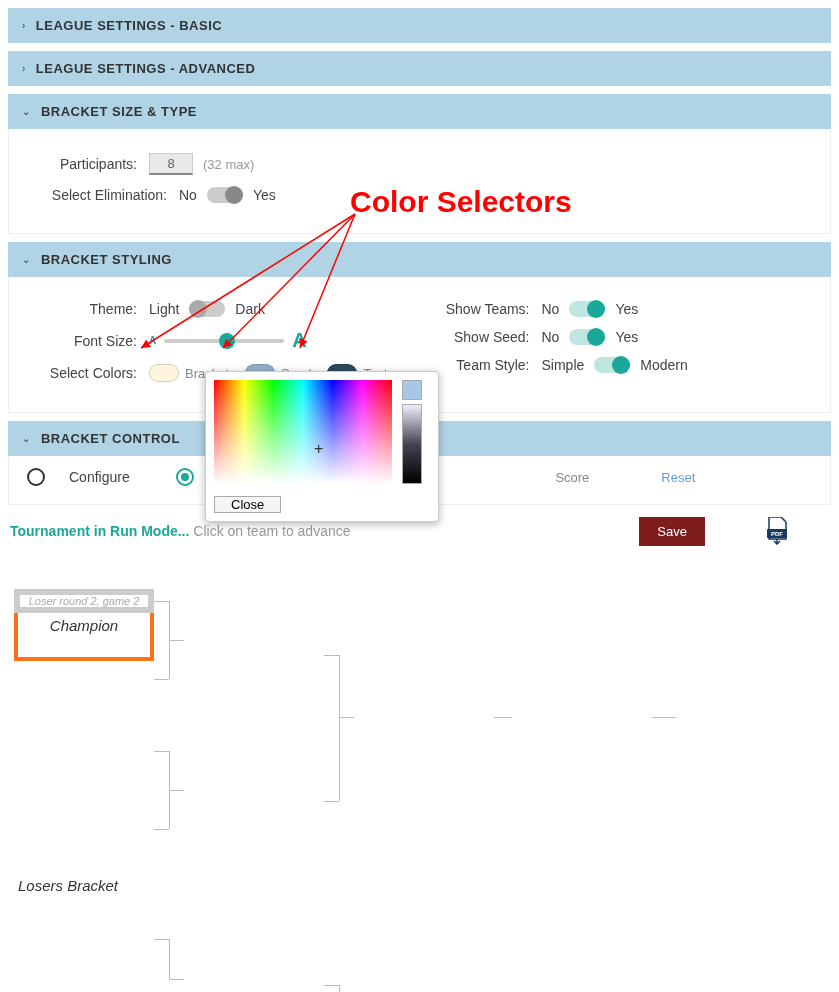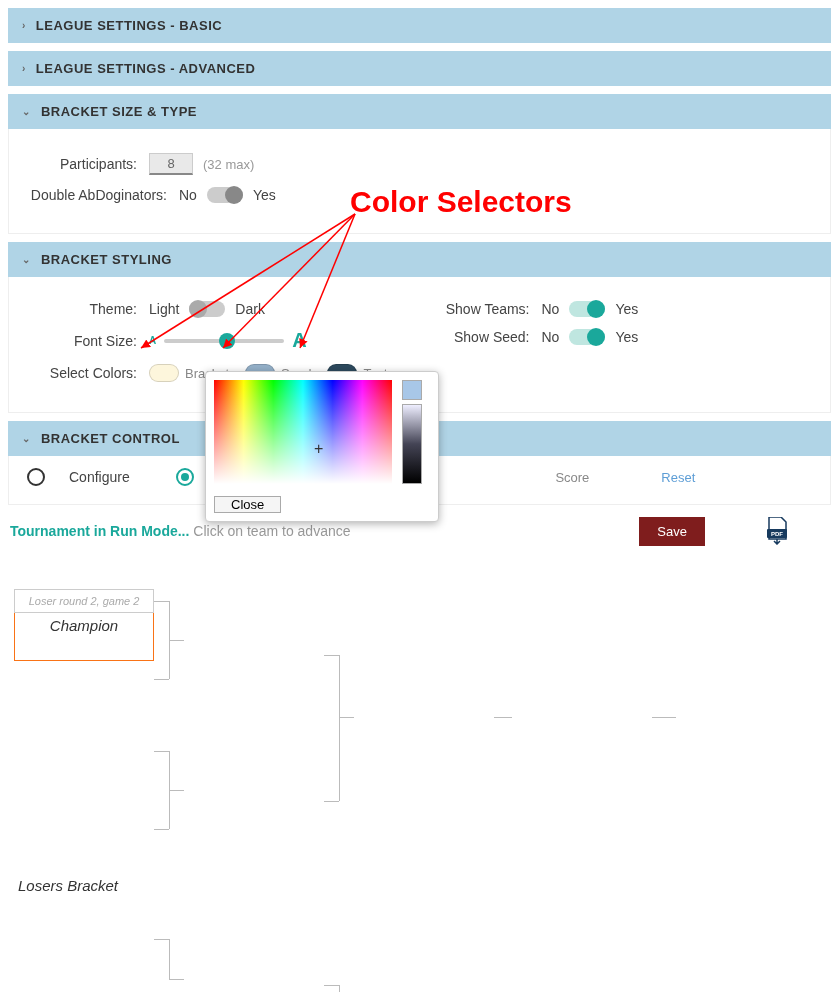--- a/index.html
+++ b/index.html
@@ -49,27 +49,27 @@
 .hue-out { width: 20px; height: 20px; background: #a8c7e8; border: 1px solid #aaa; margin-bottom: 4px; }
 .hue-slider { width: 20px; height: 80px; background: linear-gradient(to bottom, #eef 0%, #445 50%, #000 100%); border: 1px solid #aaa; }
 .picker-close { margin-top: 12px; padding: 0 16px; border: 1px solid #aaa; background: #f5f5f5; font-size: 13px; cursor: pointer; }
 
 
 .annot { position: absolute; top: 185px; left: 350px; color: #ff0000; font-family: Arial; font-size: 30px; font-weight: 700; z-index: 50; pointer-events: none; }
 .arrow-svg { position: absolute; top: 210px; left: 125px; z-index: 49; pointer-events: none; }
 
 
 .bracket-area { position: relative; margin: 40px 0 0 14px; height: 430px; font-size: 13px; }
-.team { position: absolute; display: flex; width: 140px; height: 24px; border: 1px solid #6d28d9; background: #fdf6dc; align-items: center; }
+.team { position: absolute; display: flex; width: 140px; height: 24px; border: 6px solid #6d28d9; background: #fdf6dc; align-items: flex-end; }
 .team .seed { width: 12px; height: 100%; background: #7f9bb5; color: #fff; font-size: 10px; display: flex; align-items: center; justify-content: center; flex-shrink: 0; }
 .team .name { padding-left: 6px; white-space: nowrap; overflow: hidden; }
 .team.empty { background: #fff; border-color: #ccc; }
 .team.empty .seed { background: #bbb; }
 .team.ph { background: #fff; border-color: #ccc; justify-content: center; color: #aaa; font-style: italic; }
-.champion { position: absolute; border: 1px solid #f97316; width: 140px; height: 72px; display: flex; align-items: center; justify-content: center; font-style: italic; color: #333; font-size: 15px; }
+.champion { position: absolute; border: 4px solid #f97316; width: 140px; height: 72px; display: flex; align-items: center; justify-content: center; font-style: italic; color: #333; font-size: 15px; }
 .losers-title { position: absolute; font-style: italic; color: #333; font-size: 15px; }
 .conn { position: absolute; background: #bbb; }
 </style>
 </head>
 <body>
 
 <div class="annot">Color Selectors</div>
 <svg class="arrow-svg" width="260" height="160">
   <defs>
       <marker id="ah" markerWidth="8" markerHeight="8" refX="6" refY="3" orient="auto">
@@ -100,21 +100,21 @@
     <span class="acc-chev">⌄</span>
     <span>BRACKET SIZE &amp; TYPE</span>
   </div>
   <div class="acc-body">
     <div class="row">
       <span class="lbl">Participants:</span>
       <input class="num-in" value="8" style="">
       <span class="hint">(32 max)</span>
     </div>
     <div class="row">
-      <span class="lbl" style="width:140px">Double AbDoginators:</span>
+      <span class="lbl" style="width:140px">Select Elimination:</span>
       <span>No</span>
       <span class="toggle">
           <span class="knob"></span>
         </span>
       <span>Yes</span>
     </div>
   </div>
 </div>
 
 <div class="accordion">
@@ -159,20 +159,28 @@
           </span>
         <span>Yes</span>
       </div>
       <div class="row">
         <span class="lbl">Show Seed:</span>
         <span>No</span>
         <span class="toggle teal">
             <span class="knob"></span>
           </span>
         <span>Yes</span>
+      </div>
+      <div class="row">
+        <span class="lbl">Team Style:</span>
+        <span>Simple</span>
+        <span class="toggle teal">
+            <span class="knob"></span>
+          </span>
+        <span>Modern</span>
       </div>
     </div>
   </div>
 </div>
 
 <div class="accordion">
   <div class="acc-header">
     <span class="acc-chev">⌄</span>
     <span>BRACKET CONTROL</span>
   </div>

